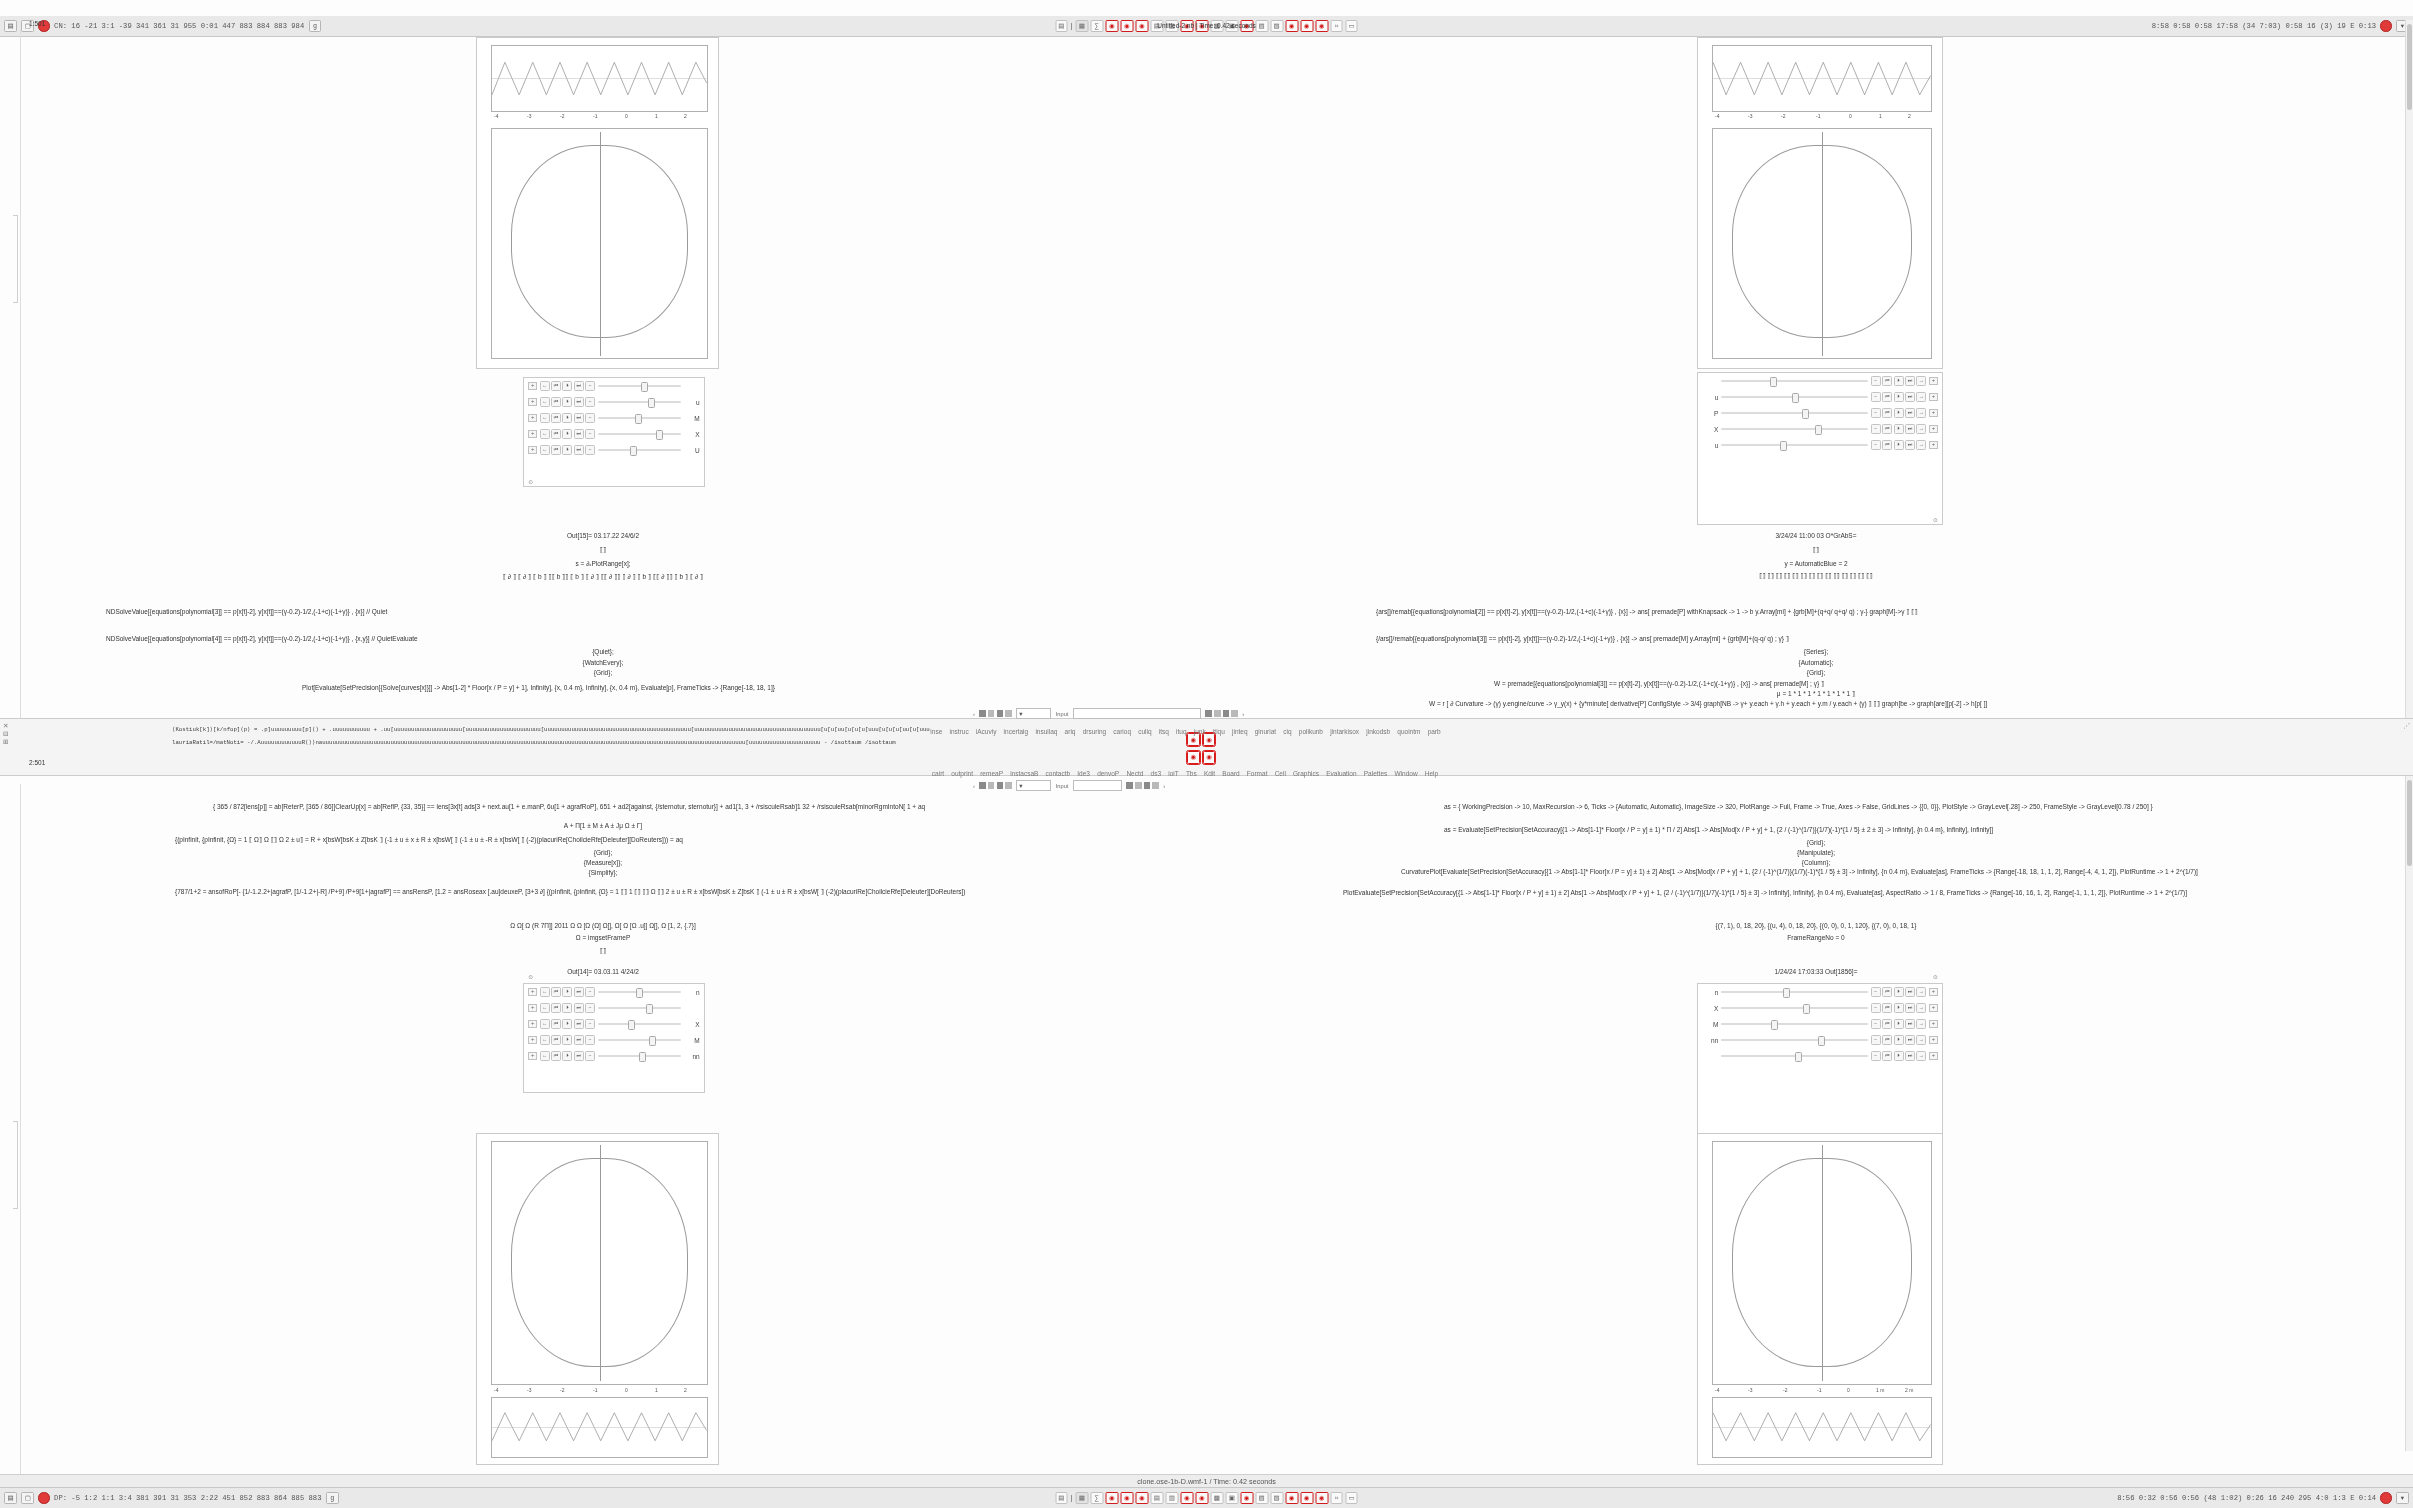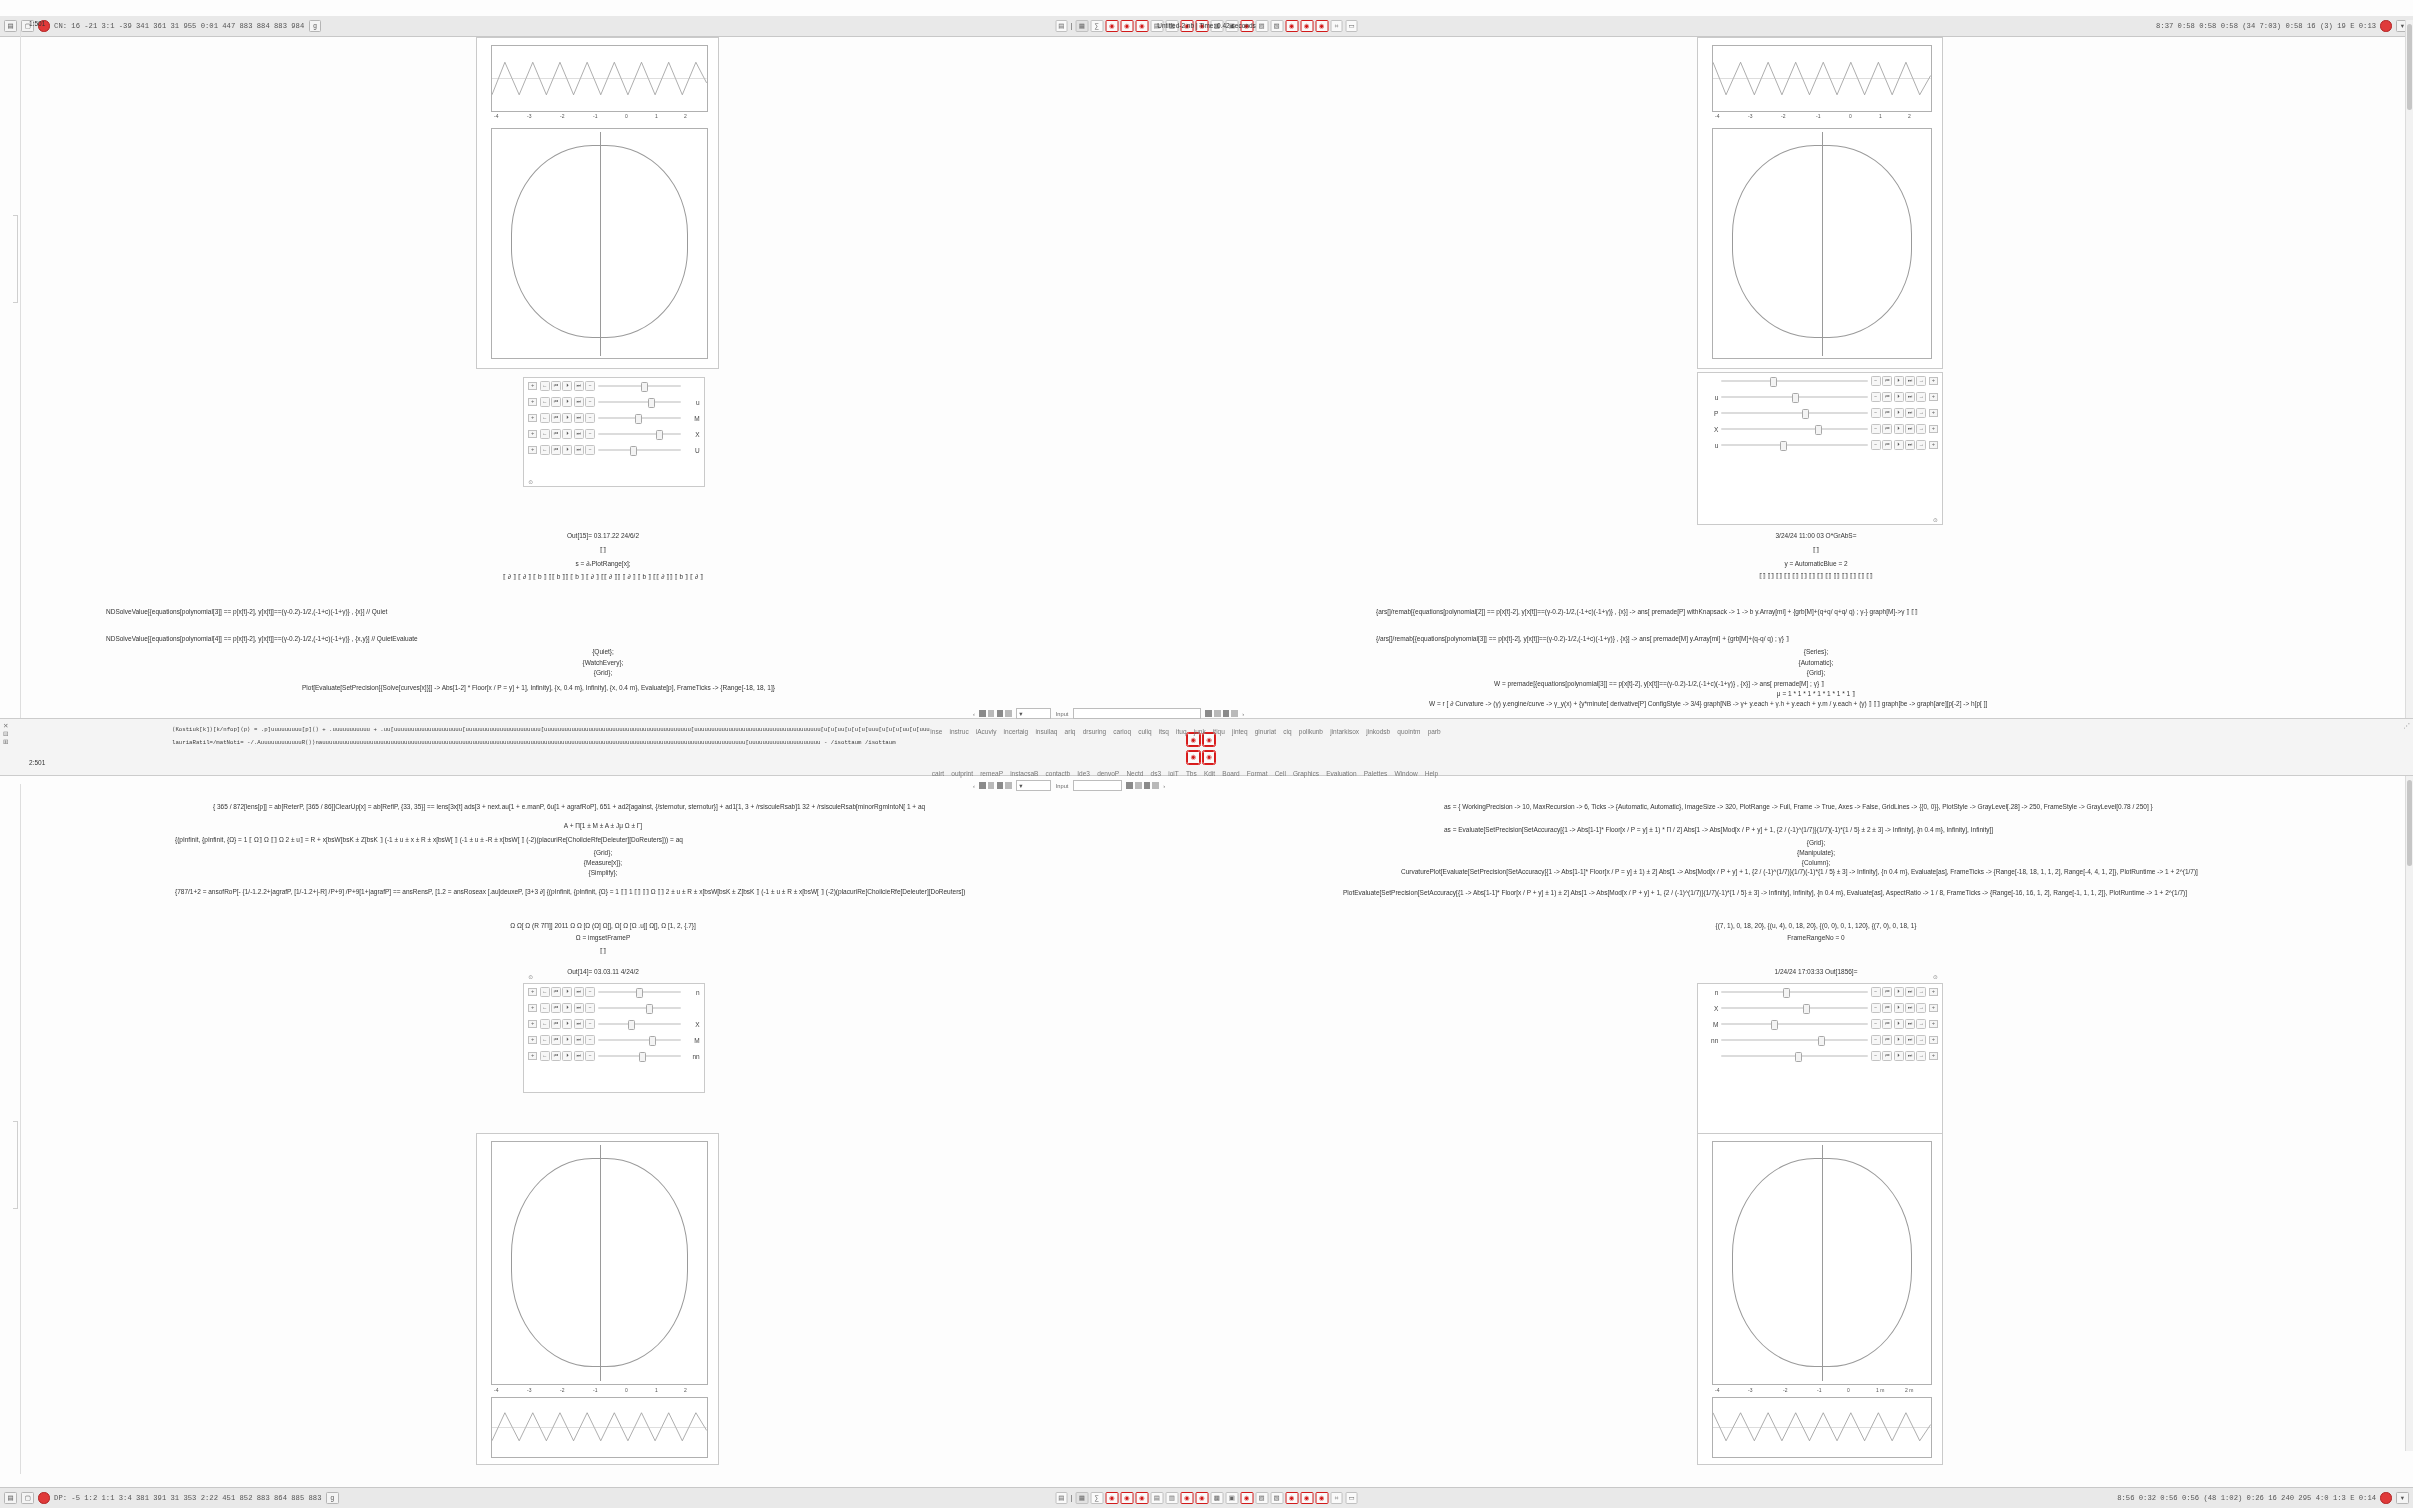--- a/index.html
+++ b/index.html
@@ -100,21 +100,21 @@
         <span class="pal-i">▧</span>
         <span class="pal-i red">◉</span>
         <span class="pal-i red">◉</span>
         <span class="pal-i red">◉</span>
         <span class="pal-i">⌗</span>
         <span class="pal-i">▭</span>
       </span>
     </div>
 
     <div class="tb-right">
-      <span class="tb-txt mono">8:37 0:58 0:58 0:58 (34 7:03) 0:58  16  (3)  19  E  0:13</span>
+      <span class="tb-txt mono">8:58 0:58 0:58 17:58 (34 7:03) 0:58  16  (3)  19  E  0:13</span>
       <span class="tb-rec"></span>
       <span class="tb-btn">▾</span>
     </div>
   </div>
 
   <div class="cell cell-center" style="top:21.5px;">Untitled-2.nb | Time: 0.42 seconds</div>
 
   <div class="cell" style="left:29px;top:20px;">1:501</div>
 
   <div class="vrule" style="left:20px;top:30px;height:690px;"></div>
@@ -660,20 +660,23 @@
       <div class="tick" style="left:207px;top:253px;">2 m</div>
       <div class="plotframe" style="left:14.4px;top:263px;right:10px;height:59px;">
         <svg width="100%" height="100%" viewBox="0 0 300 80" preserveAspectRatio="none">
           <polyline points="0,20 18,58 38,20 57,58 76,20 95,58 114,20 133,58 152,20 171,58 190,20 209,58 228,20 247,58 266,20 285,58 300,36" fill="none" stroke="#8f8f8f" stroke-width="1"></polyline>
           <line x1="0" y1="40" x2="300" y2="40" stroke="#bdbdbd" stroke-width="0.7"></line>
         </svg>
       </div>
     </div>
   </div>
 
+  <div class="statusline" style="bottom:20px;">
+    <span class="sl-center">clone.ose-1b-D.wmf-1 / Time: 0.42 seconds</span>
+  </div>
 
   <div class="titlebar" style="bottom:0;border-top:0.7px solid #c8c8c8;border-bottom:none;">
     <div class="tb-left">
       <span class="tb-btn">▤</span>
       <span class="tb-btn">▢</span>
       <span class="tb-rec"></span>
       <span class="tb-txt mono">DP: -5  1:2  1:1  3:4  381  391  31  353 2:22 451  852 883 864 885 883</span>
       <span class="tb-btn">g</span>
     </div>
 

